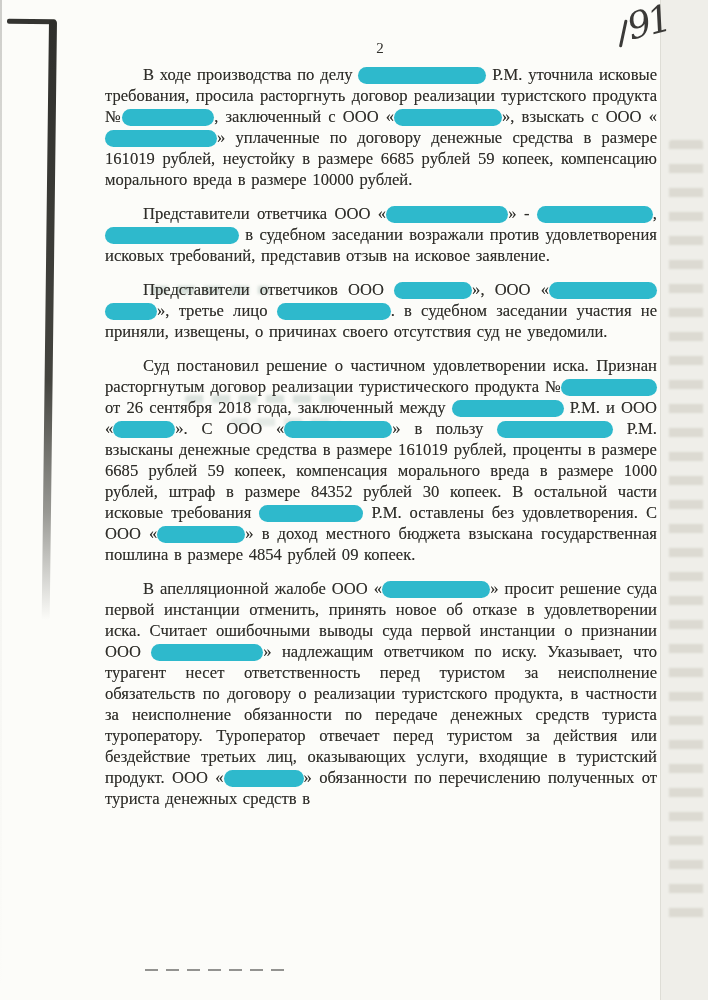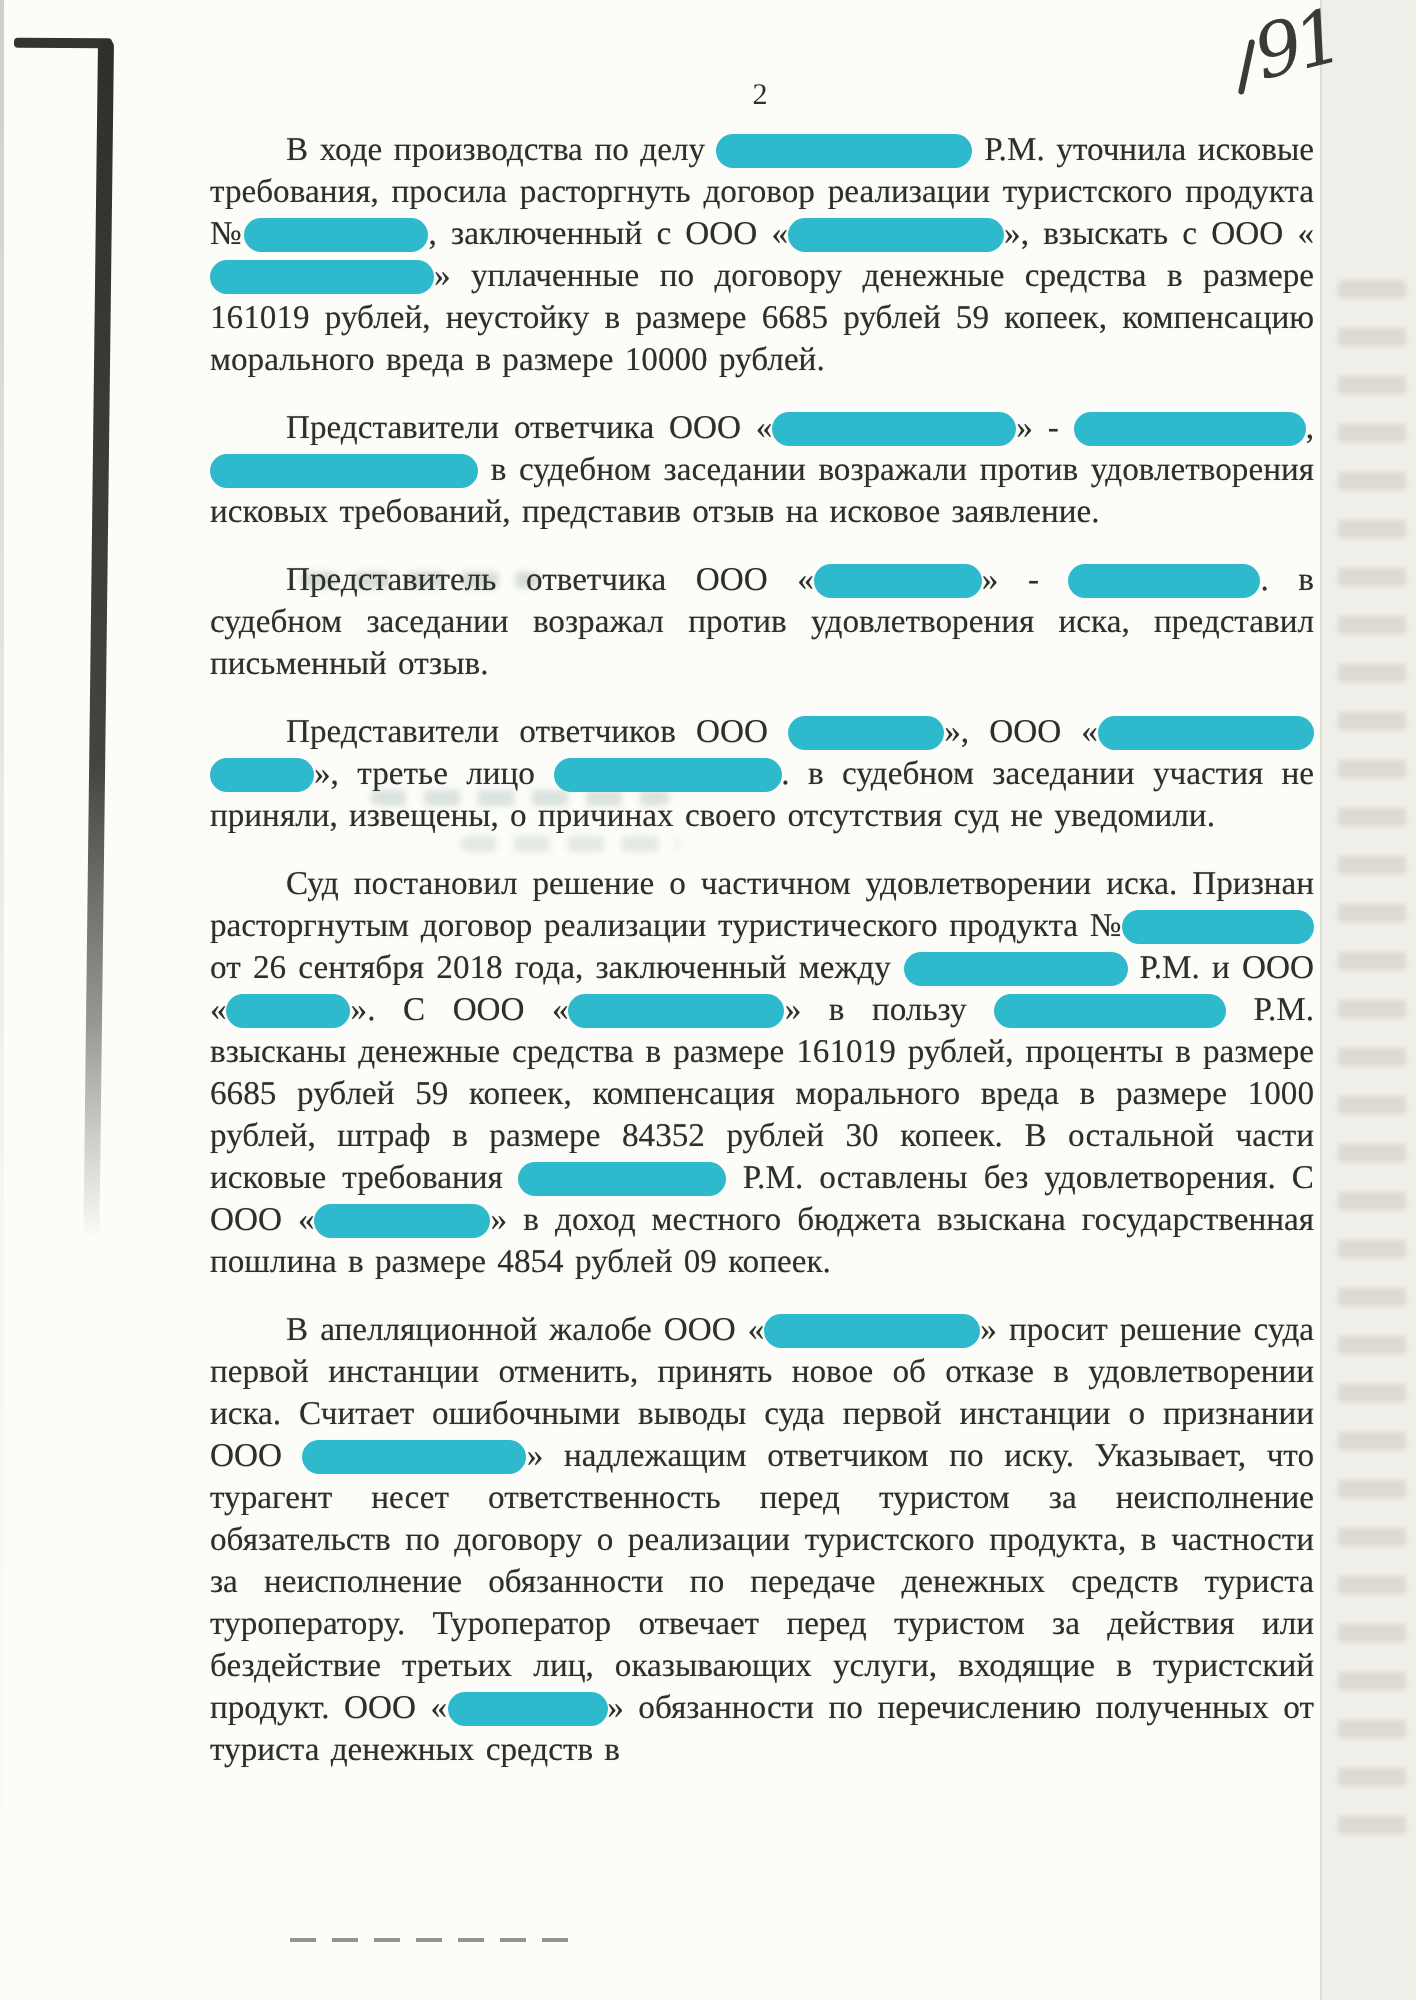--- a/index.html
+++ b/index.html
@@ -163,17 +163,16 @@
 
 <div class="handwritten">
   <span class="hw-slash"></span><span class="hw-digits">91</span>
 </div>
 
 <div class="page-number">2</div>
 
 <div class="doc-body">
     <p>В ходе производства по делу <span class="redaction" style="width: 128px; background: rgb(46, 185, 204);"></span> Р.М. уточнила исковые требования, просила расторгнуть договор реализации туристского продукта №<span class="redaction" style="width: 92px; background: rgb(46, 185, 204);"></span>, заключенный с ООО «<span class="redaction" style="width: 108px; background: rgb(46, 185, 204);"></span>», взыскать с ООО «<span class="redaction" style="width: 112px; background: rgb(46, 185, 204);"></span>» уплаченные по договору денежные средства в размере 161019 рублей, неустойку в размере 6685 рублей 59 копеек, компенсацию морального вреда в размере 10000 рублей.</p>
     <p>Представители ответчика ООО «<span class="redaction" style="width: 122px; background: rgb(46, 185, 204);"></span>» - <span class="redaction" style="width: 116px; background: rgb(46, 185, 204);"></span>, <span class="redaction" style="width: 134px; background: rgb(46, 185, 204);"></span> в судебном заседании возражали против удовлетворения исковых требований, представив отзыв на исковое заявление.</p>
-    <p>Представитель ответчика ООО «<span class="redaction" style="width: 84px; background: rgb(46, 185, 204);"></span>» - <span class="redaction" style="width: 96px; background: rgb(46, 185, 204);"></span>. в судебном заседании возражал против удовлетворения иска, представил письменный отзыв.</p>
     <p>Представители ответчиков ООО <span class="redaction" style="width: 78px; background: rgb(46, 185, 204);"></span>», ООО «<span class="redaction" style="width: 108px; background: rgb(46, 185, 204);"></span> <span class="redaction" style="width: 52px; background: rgb(46, 185, 204);"></span>», третье лицо <span class="redaction" style="width: 114px; background: rgb(46, 185, 204);"></span>. в судебном заседании участия не приняли, извещены, о причинах своего отсутствия суд не уведомили.</p>
     <p>Суд постановил решение о частичном удовлетворении иска. Признан расторгнутым договор реализации туристического продукта №<span class="redaction" style="width: 96px; background: rgb(46, 185, 204);"></span> от 26 сентября 2018 года, заключенный между <span class="redaction" style="width: 112px; background: rgb(46, 185, 204);"></span> Р.М. и ООО «<span class="redaction" style="width: 62px; background: rgb(46, 185, 204);"></span>». С ООО «<span class="redaction" style="width: 108px; background: rgb(46, 185, 204);"></span>» в пользу <span class="redaction" style="width: 116px; background: rgb(46, 185, 204);"></span> Р.М. взысканы денежные средства в размере 161019 рублей, проценты в размере 6685 рублей 59 копеек, компенсация морального вреда в размере 1000 рублей, штраф в размере 84352 рублей 30 копеек. В остальной части исковые требования <span class="redaction" style="width: 104px; background: rgb(46, 185, 204);"></span> Р.М. оставлены без удовлетворения. С ООО «<span class="redaction" style="width: 88px; background: rgb(46, 185, 204);"></span>» в доход местного бюджета взыскана государственная пошлина в размере 4854 рублей 09 копеек.</p>
     <p>В апелляционной жалобе ООО «<span class="redaction" style="width: 108px; background: rgb(46, 185, 204);"></span>» просит решение суда первой инстанции отменить, принять новое об отказе в удовлетворении иска. Считает ошибочными выводы суда первой инстанции о признании ООО <span class="redaction" style="width: 112px; background: rgb(46, 185, 204);"></span>» надлежащим ответчиком по иску. Указывает, что турагент несет ответственность перед туристом за неисполнение обязательств по договору о реализации туристского продукта, в частности за неисполнение обязанности по передаче денежных средств туриста туроператору. Туроператор отвечает перед туристом за действия или бездействие третьих лиц, оказывающих услуги, входящие в туристский продукт. ООО «<span class="redaction" style="width: 80px; background: rgb(46, 185, 204);"></span>» обязанности по перечислению полученных от туриста денежных средств в</p>
   </div>
 
 </body></html>

